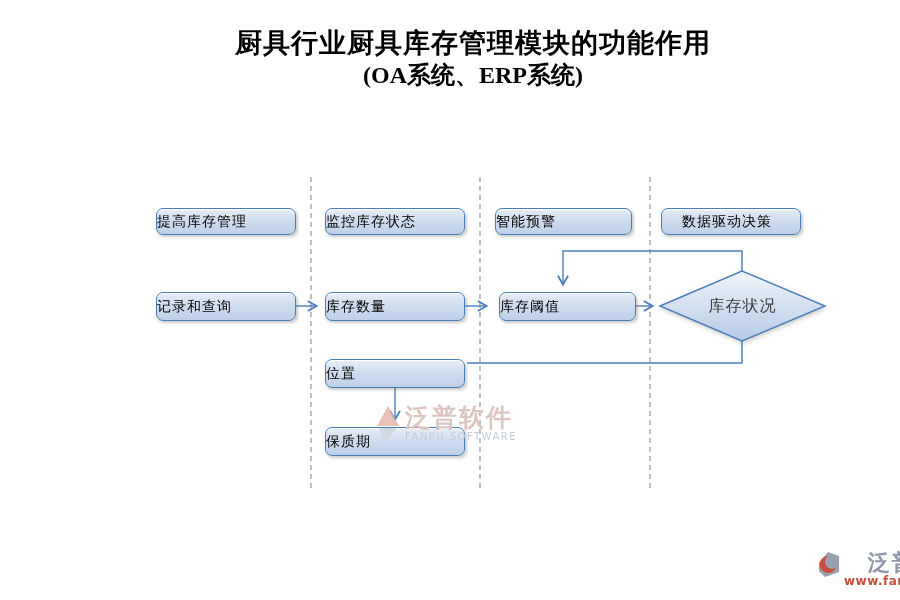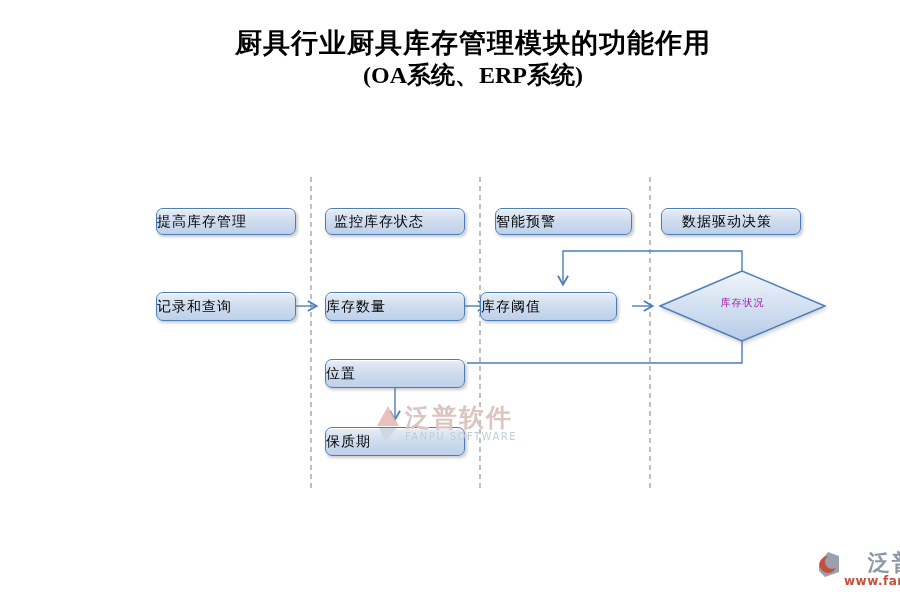--- a/index.html
+++ b/index.html
@@ -17,21 +17,21 @@
   .node{
     position:absolute;display:flex;align-items:center;justify-content:flex-start;
     font-size:14px;letter-spacing:1px;color:#000;
     background:linear-gradient(180deg,#fafcfe 0%,#e2eaf5 8%,#ccdaee 55%,#bed0e9 100%);
     border:1.4px solid #4a7ebb;border-radius:7px;
     box-shadow:1.5px 2px 3px rgba(110,110,110,0.35), inset 0 1px 0 rgba(255,255,255,0.95);
     box-sizing:border-box;
   }
   .diamond-label{
     position:absolute;left:612px;top:296px;width:165px;text-align:center;
-    font-size:10px;letter-spacing:1px;color:#a21caf;
+    font-size:16px;letter-spacing:1px;color:#404040;
   }
   .watermark{
     position:absolute;left:327px;top:404px;display:flex;align-items:flex-start;gap:4px;
     pointer-events:none;
   }
   .watermark .wm-text{display:flex;flex-direction:column;}
   .wm-brand{font-size:25px;font-weight:bold;line-height:27px;color:#dcc5c0;letter-spacing:2px;}
   .wm-sub{font-size:10px;letter-spacing:1.5px;color:#c3cdd9;line-height:12px;}
   .footer-logo{
     position:absolute;left:768px;top:551px;display:flex;align-items:flex-start;gap:3px;
@@ -73,37 +73,37 @@
     <path d="M694,271 V251 H515 V284" fill="none" stroke="#4a7ebb" stroke-width="1.4" marker-end="url(#arrow)"></path>
     <path d="M694,341 V363 H419" fill="none" stroke="#4a7ebb" stroke-width="1.4"></path>
     <path d="M347,388 V419" fill="none" stroke="#4a7ebb" stroke-width="1.4" marker-end="url(#arrow)"></path>
 
     <polygon points="612,306 694,271 777,306 694,341" fill="url(#diamondGrad)" stroke="#4a7ebb" stroke-width="1.4" style="filter:drop-shadow(1.5px 2px 2px rgba(110,110,110,0.35));"></polygon>
   </svg>
 
   <div class="node" style="left:108px;top:208px;width:140px;height:27px;">
     <span>提高库存管理</span>
   </div>
-  <div class="node" style="left:277px;top:208px;width:140px;height:27px;padding-left:8px;">
+  <div class="node" style="left:277px;top:208px;width:140px;height:27px;">
     <span>监控库存状态</span>
   </div>
   <div class="node" style="left:447px;top:208px;width:137px;height:27px;">
     <span>智能预警</span>
   </div>
   <div class="node" style="left:613px;top:208px;width:140px;height:27px;padding-left:20px;">
     <span>数据驱动决策</span>
   </div>
 
   <div class="node" style="left:108px;top:292px;width:140px;height:29px;">
     <span>记录和查询</span>
   </div>
   <div class="node" style="left:277px;top:292px;width:140px;height:29px;">
     <span>库存数量</span>
   </div>
-  <div class="node" style="left:432px;top:292px;width:137px;height:29px;">
+  <div class="node" style="left:451px;top:292px;width:137px;height:29px;">
     <span>库存阈值</span>
   </div>
 
   <div class="diamond-label">
     <span>库存状况</span>
   </div>
 
   <div class="node" style="left:277px;top:359px;width:140px;height:29px;">
     <span>位置</span>
   </div>

